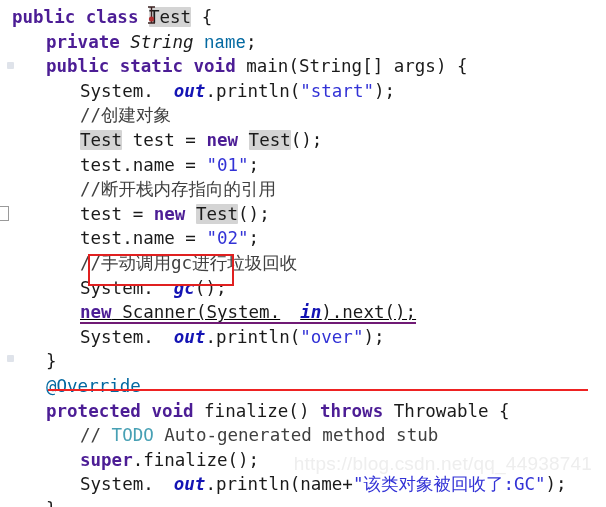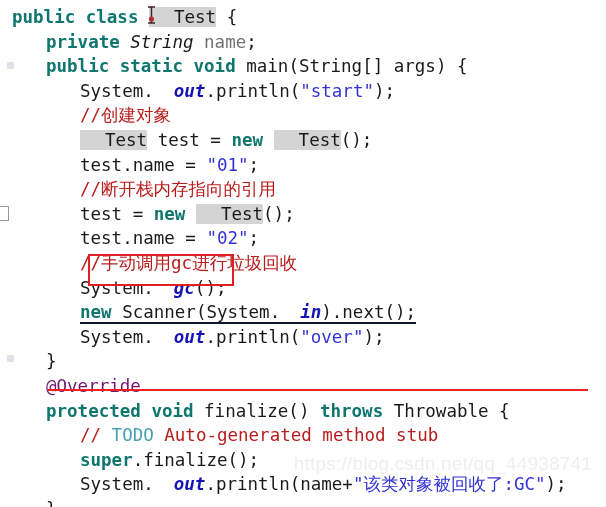--- a/index.html
+++ b/index.html
@@ -59,39 +59,39 @@
     letter-spacing: 0px;
   }
 
   .line {
     position: relative;
     height: 24.6px;
     padding-left: 12px;
   }
 
   
-  .kw      { color: #0f766e; font-weight: bold; }
+  .kw      { color: #4c1d95; font-weight: bold; }
   .plain   { color: #1a1a1a; }
   .type    { color: #1a1a1a; font-style: italic; }
-  .field   { color: #737373; }
+  .field   { color: #0369a1; font-family: Liberation Mono, monospace; }
   .statf   { color: #1414b4; font-weight: bold; font-style: italic; margin-left: 20px; }
   .str     { color: #3232d6; }
-  .cmt     { color: #b91c1c; }
+  .cmt     { color: #404040; }
   .todo    { color: #47a0b4; font-weight: normal; }
-  .anno    { color: #701a75; }
+  .anno    { color: #0369a1; }
   .punct   { color: #1a1a1a; }
 
   
   .occ {
     background: #d4d4d4;
     border-radius: 1px;
-    padding-left: 25px;
   }
   .underline-warn {
-    border-bottom: 2px solid #0f172a;
+    border-bottom: 2px solid #701a75;
+    text-decoration: underline;
   }
 
   
   .redbox {
     position: absolute;
     border: 2px solid #e02020;
     pointer-events: none;
   }
 
   

